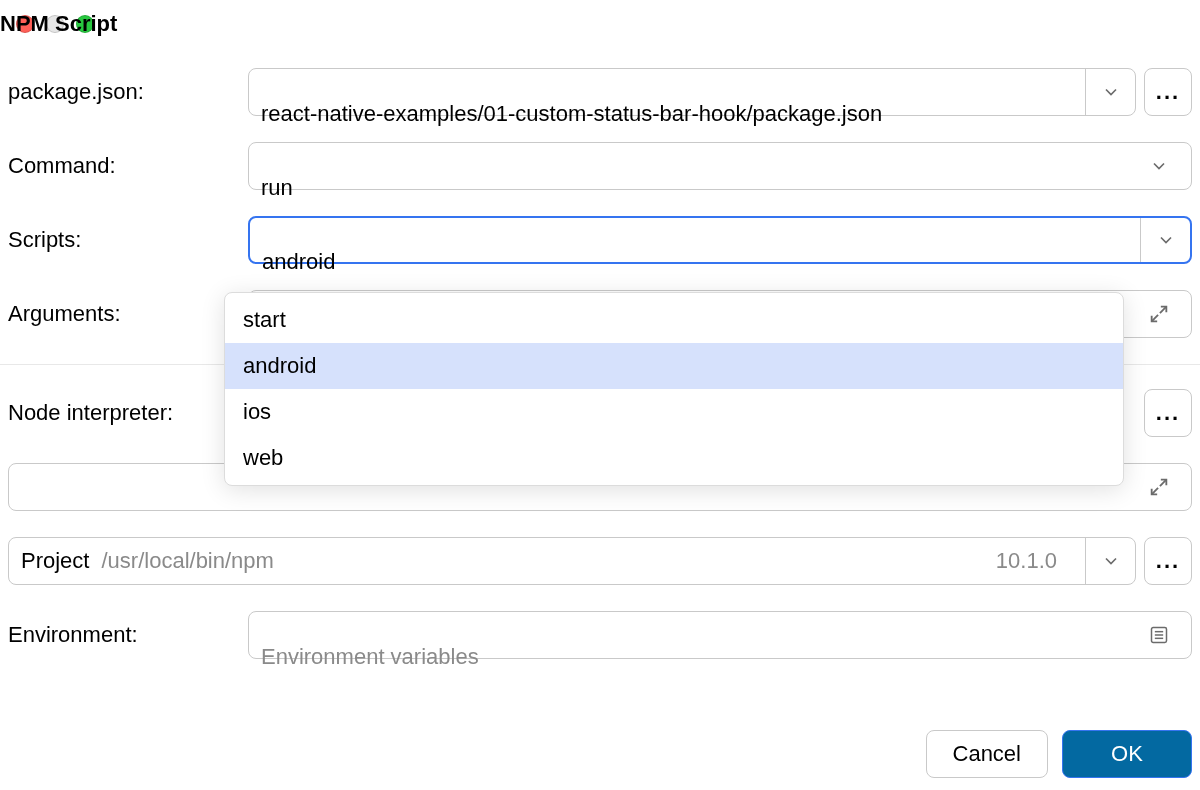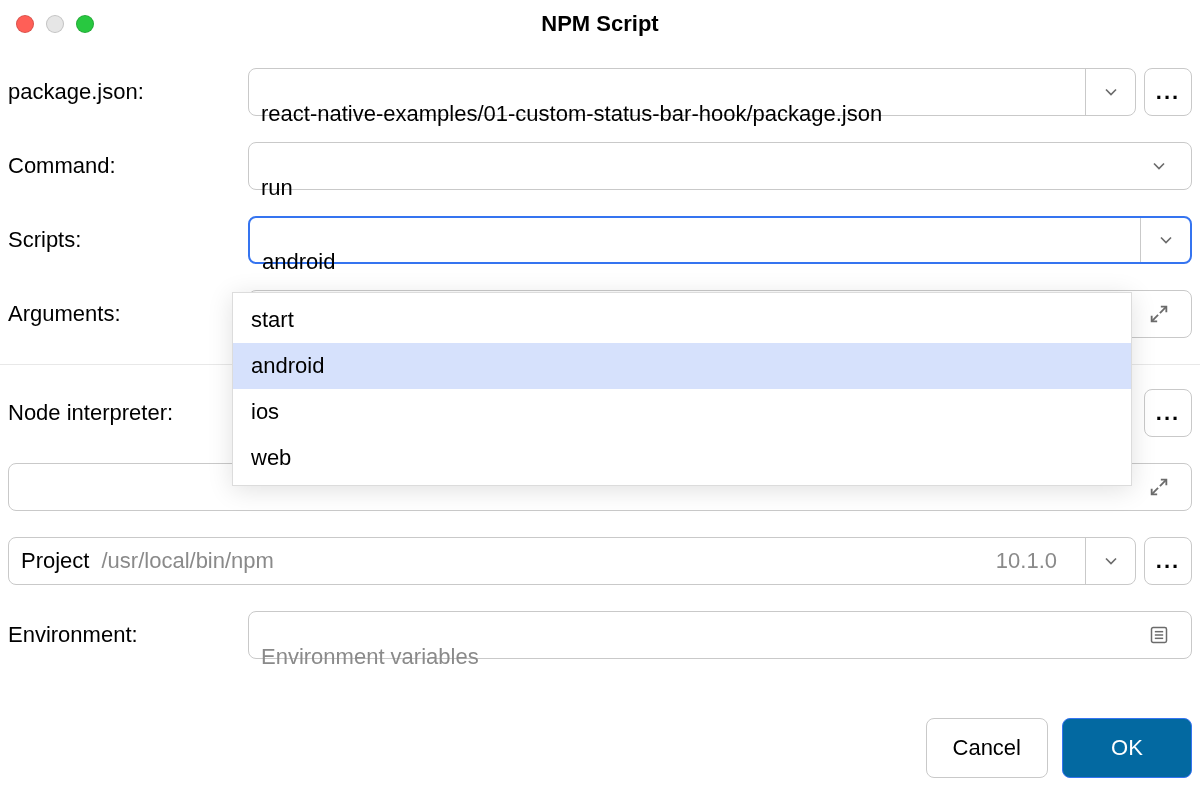--- a/index.html
+++ b/index.html
@@ -21,21 +21,21 @@
     }
     .traffic-lights { display: flex; gap: 12px; align-items: center; }
     .traffic-light {
       width: 18px; height: 18px; border-radius: 50%;
       border: 1px solid rgba(0,0,0,0.15);
     }
     .tl-red { background: #ff5f57; }
     .tl-yellow { background: #e6e6e6; }
     .tl-green { background: #28c840; }
     .title {
-      position: absolute; left: 0; right: 0; text-align: center;
+      position: absolute; left: 0; right: 0; text-align: left;
       font-weight: 700; font-size: 22px; color: #000;
     }
     .form {
       padding: 20px 8px 0 8px;
     }
     .row {
       display: flex;
       align-items: center;
       gap: 8px;
       margin-bottom: 26px;
@@ -107,45 +107,45 @@
     .list-icon rect { fill: none; stroke: #6b6b6b; stroke-width: 1.8; rx: 2; }
     .list-icon line { stroke: #6b6b6b; stroke-width: 1.8; }
     .divider {
       height: 1px; background: #e8e8e8; margin: 0 -8px 24px -8px;
     }
     .pm-prefix { color: #000; margin-right: 12px; }
     .pm-path { color: #8a8a8a; flex: 1; }
     .pm-version { color: #8a8a8a; margin-right: 20px; }
     .dropdown {
       position: absolute;
-      left: 232px;
+      left: 224px;
       top: 292px;
       width: 900px;
       background: #fff;
       border: 1px solid #dcdcdc;
-      border-radius: 0;
+      border-radius: 8px;
       box-shadow: 0 4px 24px rgba(0,0,0,0.12);
       padding: 4px 0;
       z-index: 10;
     }
     .dropdown-item {
       padding: 10px 18px;
       font-size: 22px;
       color: #000;
     }
     .dropdown-item.selected { background: #d6e1fc; }
     .footer {
       position: absolute;
       bottom: 12px;
       right: 8px;
       display: flex;
       gap: 14px;
     }
     .btn {
-      height: 60px;
+      height: 48px;
       padding: 0 26px;
       border-radius: 8px;
       font-size: 22px;
       display: flex;
       align-items: center;
       justify-content: center;
     }
     .btn-secondary {
       background: #fff;
       border: 1.5px solid #c9c9c9;

